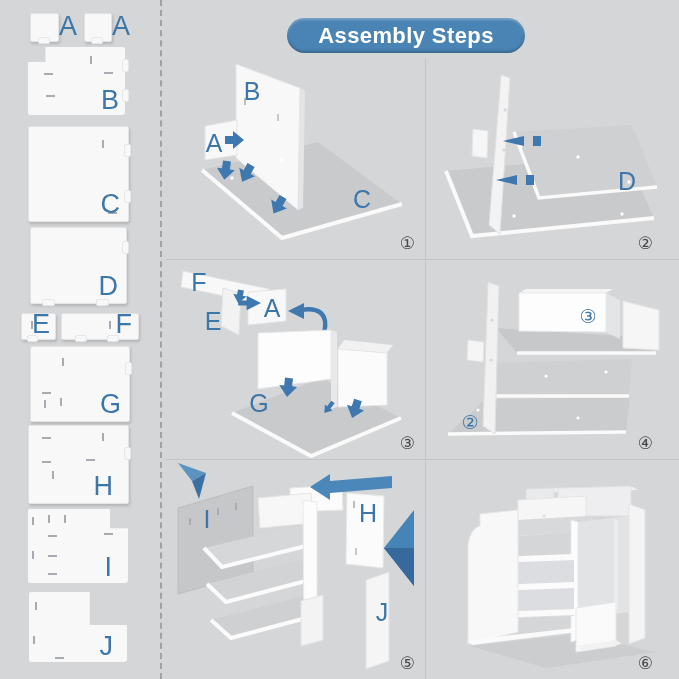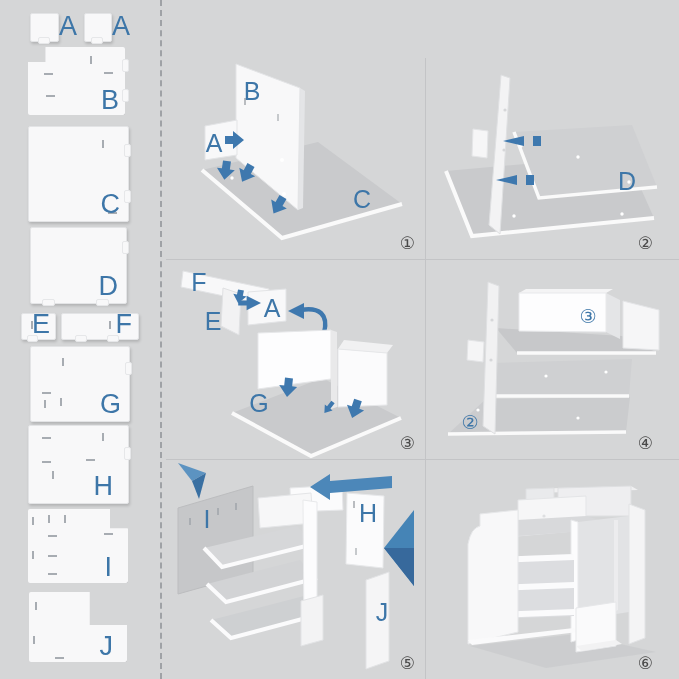--- a/index.html
+++ b/index.html
@@ -146,20 +146,23 @@
       <div class="mark-h" style="left:26px;bottom:3px;"></div>
       <span class="part-letter" style="right:14px;bottom:2px;">J</span>
     </div>
   </div>
 
   <div class="dashed-divider"></div>
   <div class="gridline gl-v"></div>
   <div class="gridline gl-h1"></div>
   <div class="gridline gl-h2"></div>
 
+  <div class="banner">
+    <span>Assembly Steps</span>
+  </div>
 
   <div class="cell" style="left:170px;top:58px;width:255px;height:201px;">
     <svg width="255" height="201" viewBox="0 0 255 201">
       <polygon points="32,112 148,84 232,146 112,180" fill="#c9cacc"></polygon>
       <polyline points="32,112 112,180 232,146" fill="none" stroke="#fafafa" stroke-width="4"></polyline>
       <circle cx="62" cy="120" r="1.7" fill="#fff"></circle>
         <circle cx="110" cy="150" r="1.7" fill="#fff"></circle>
       <polygon points="130,30 135,33 133,150 128,152" fill="#e4e5e7"></polygon>
       <polygon points="66,6 130,30 128,152 66,100" fill="#f8f8f9" stroke="#e3e4e6" stroke-width="1"></polygon>
       <line x1="75" y1="40" x2="75" y2="47" stroke="#b9bcc0" stroke-width="2"></line>

